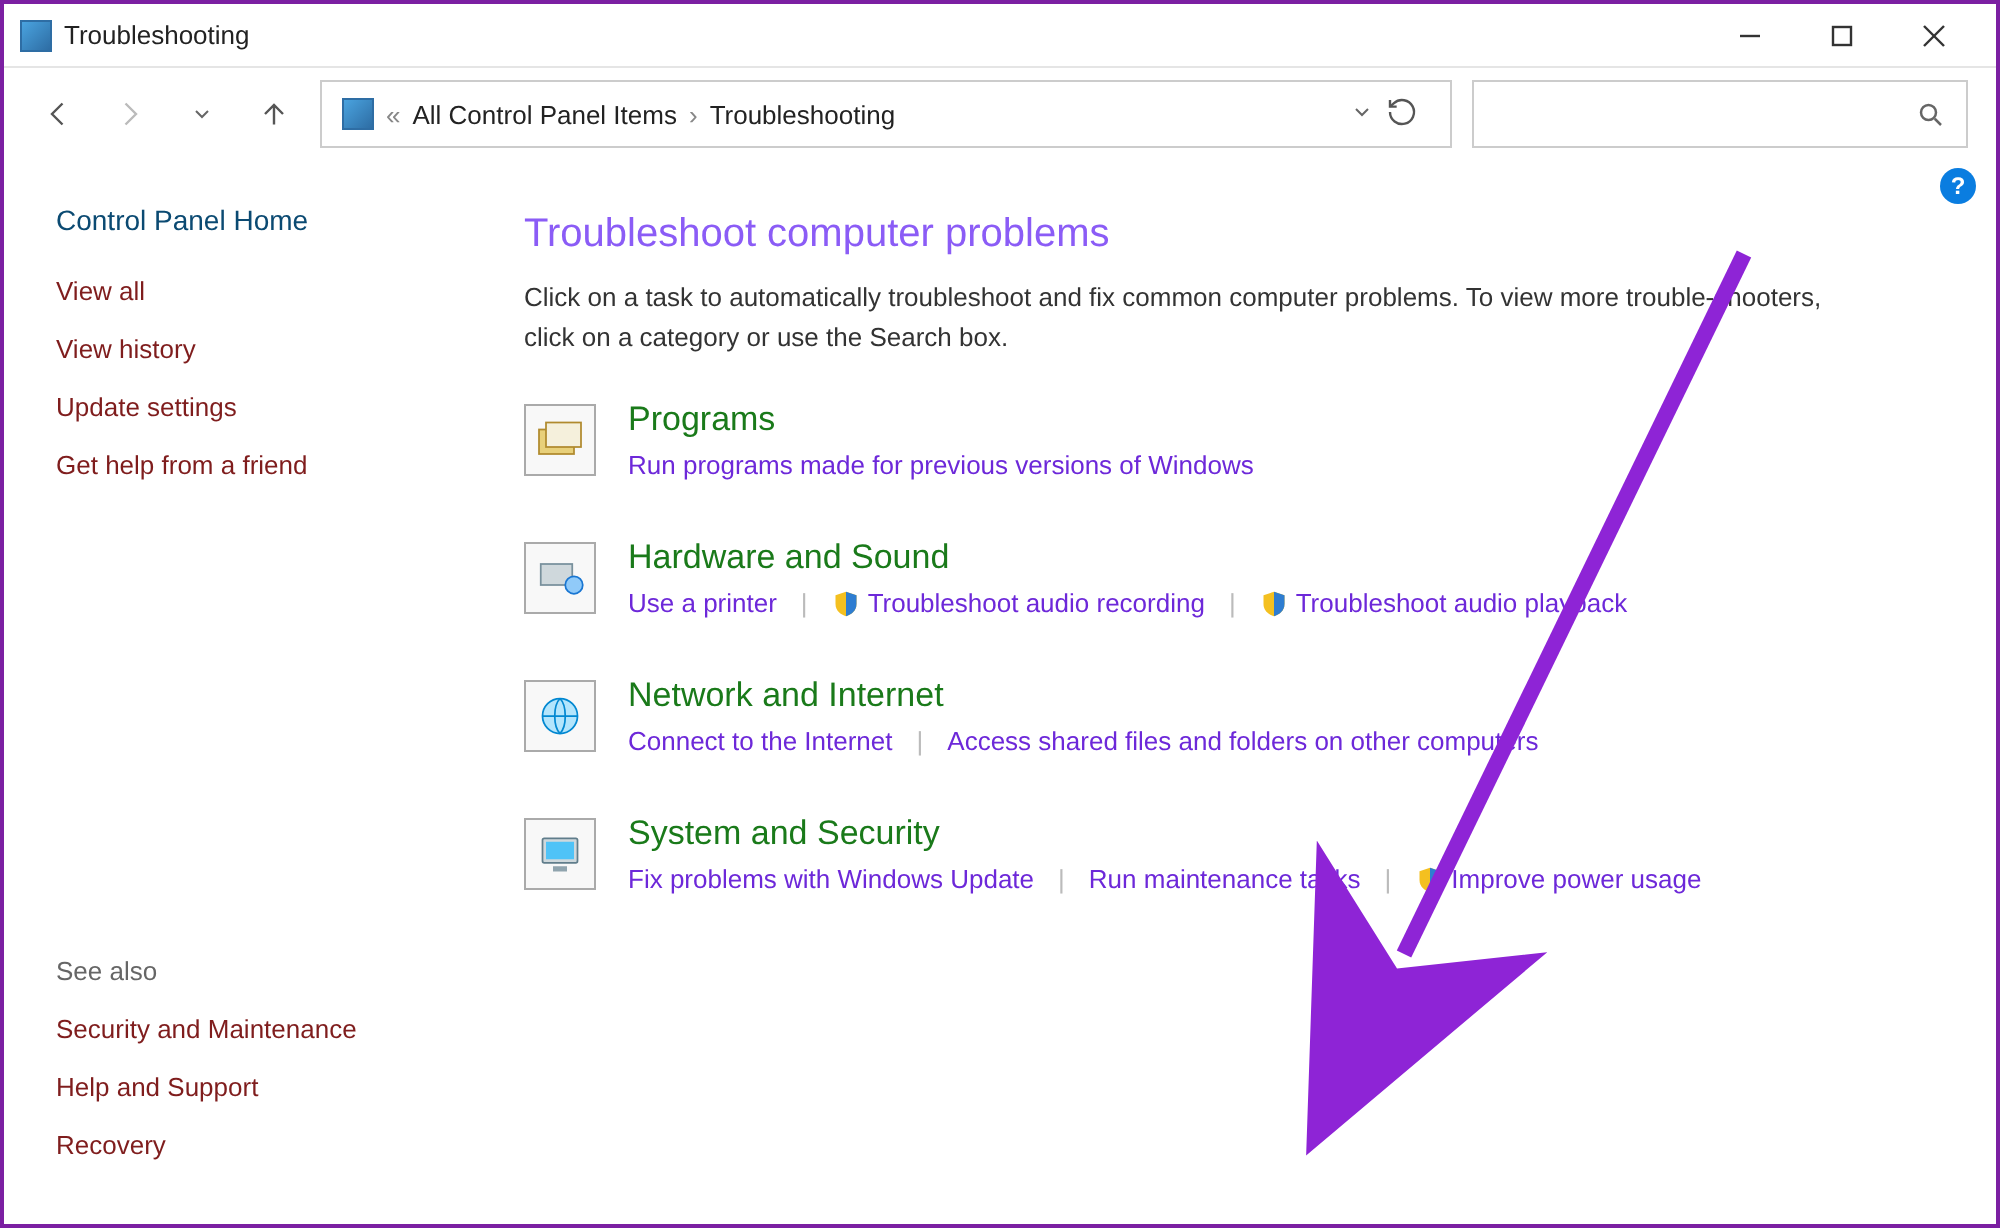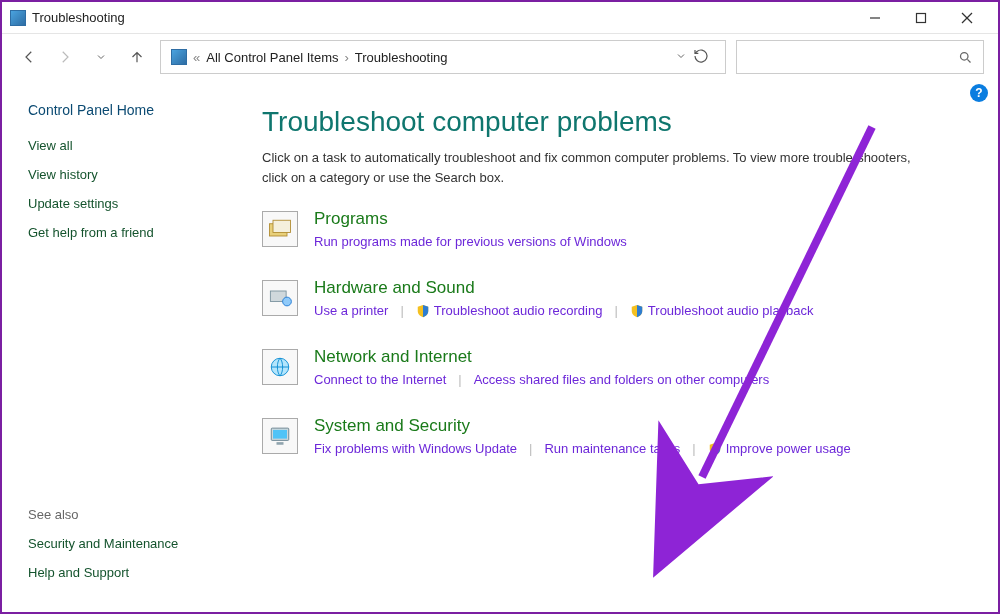--- a/index.html
+++ b/index.html
@@ -86,21 +86,21 @@
     padding: 22px 18px 18px 26px;
     display: flex;
     flex-direction: column;
   }
   .sidebar-head {
     color: #0b4a72;
     font-size: 14px;
     margin-bottom: 20px;
   }
   .side-link {
-    color: #14532d;
+    color: #7f1d1d;
     font-size: 13px;
     margin-bottom: 14px;
     cursor: pointer;
   }
   .sidebar .filler { flex: 1; }
   .seealso-head { color: #666; font-size: 13px; margin-bottom: 14px; margin-top: 20px; }
   .main {
     flex: 1;
     padding: 18px 24px 18px 10px;
     position: relative;
@@ -110,22 +110,22 @@
     top: 4px; right: 10px;
     width: 18px; height: 18px;
     border-radius: 50%;
     background: #0a7de0;
     color: #fff;
     font-size: 12px;
     font-weight: bold;
     display: flex; align-items: center; justify-content: center;
   }
   .page-title {
-    color: #0f766e;
-    font-size: 28px;
+    color: #8b5cf6;
+    font-size: 20px;
     margin: 8px 0 10px 0;
   }
   .page-desc {
     font-size: 13px;
     color: #333;
     line-height: 1.5;
     max-width: 650px;
     margin-bottom: 22px;
   }
   .category {
@@ -258,20 +258,21 @@
   <div class="sidebar">
     <div class="sidebar-head">Control Panel Home</div>
     <div class="side-link">View all</div>
     <div class="side-link">View history</div>
     <div class="side-link">Update settings</div>
     <div class="side-link">Get help from a friend</div>
     <div class="filler"></div>
     <div class="seealso-head">See also</div>
     <div class="side-link">Security and Maintenance</div>
     <div class="side-link">Help and Support</div>
+    <div class="side-link">Recovery</div>
   </div>
 
   <div class="main">
     <div class="help-badge">?</div>
     <div class="page-title">Troubleshoot computer problems</div>
     <div class="page-desc">Click on a task to automatically troubleshoot and fix common computer problems. To view more trouble-shooters, click on a category or use the Search box.</div>
 
     <div class="category">
       <div class="cat-icon">
         <svg viewBox="0 0 32 32">

